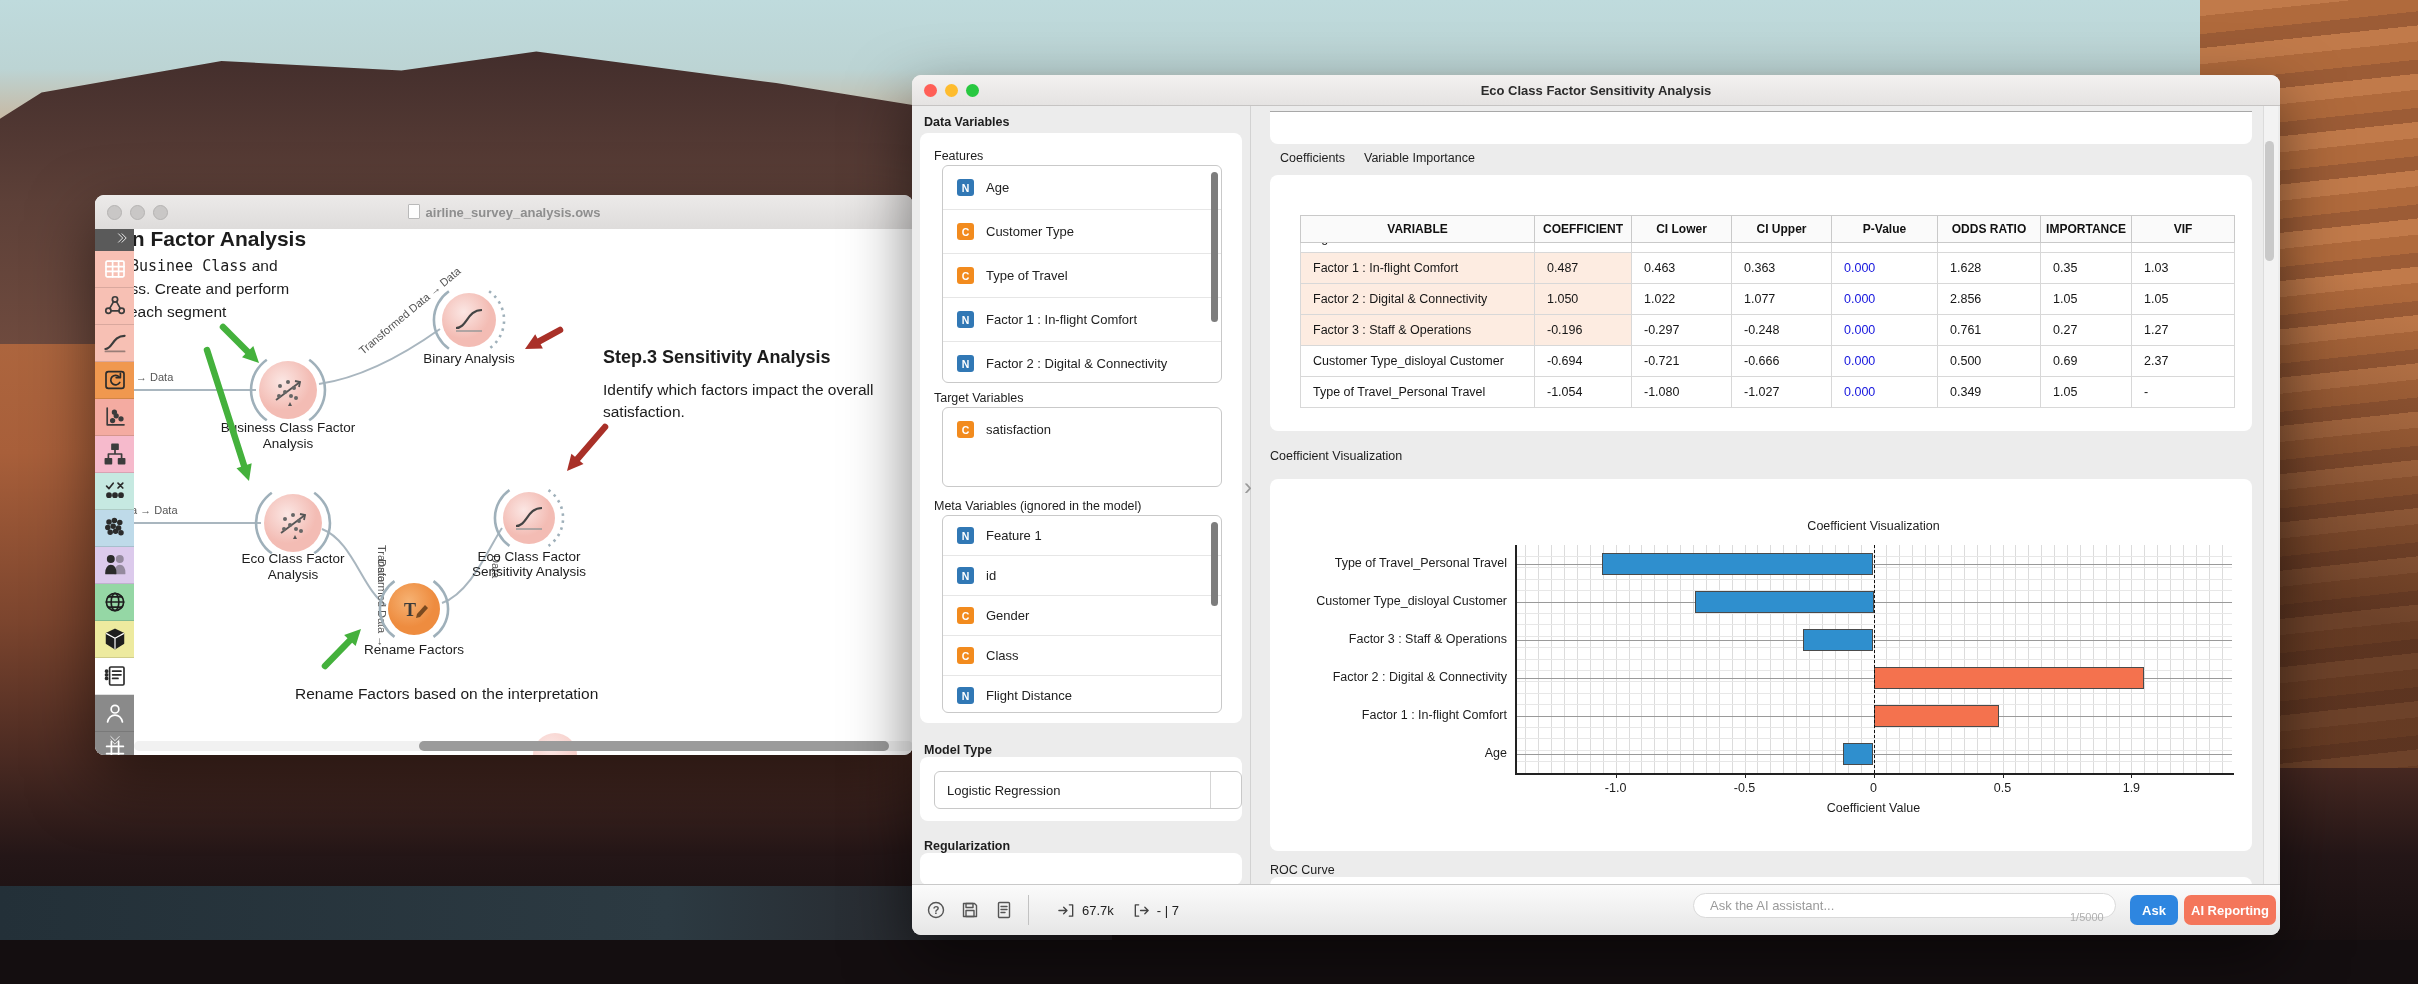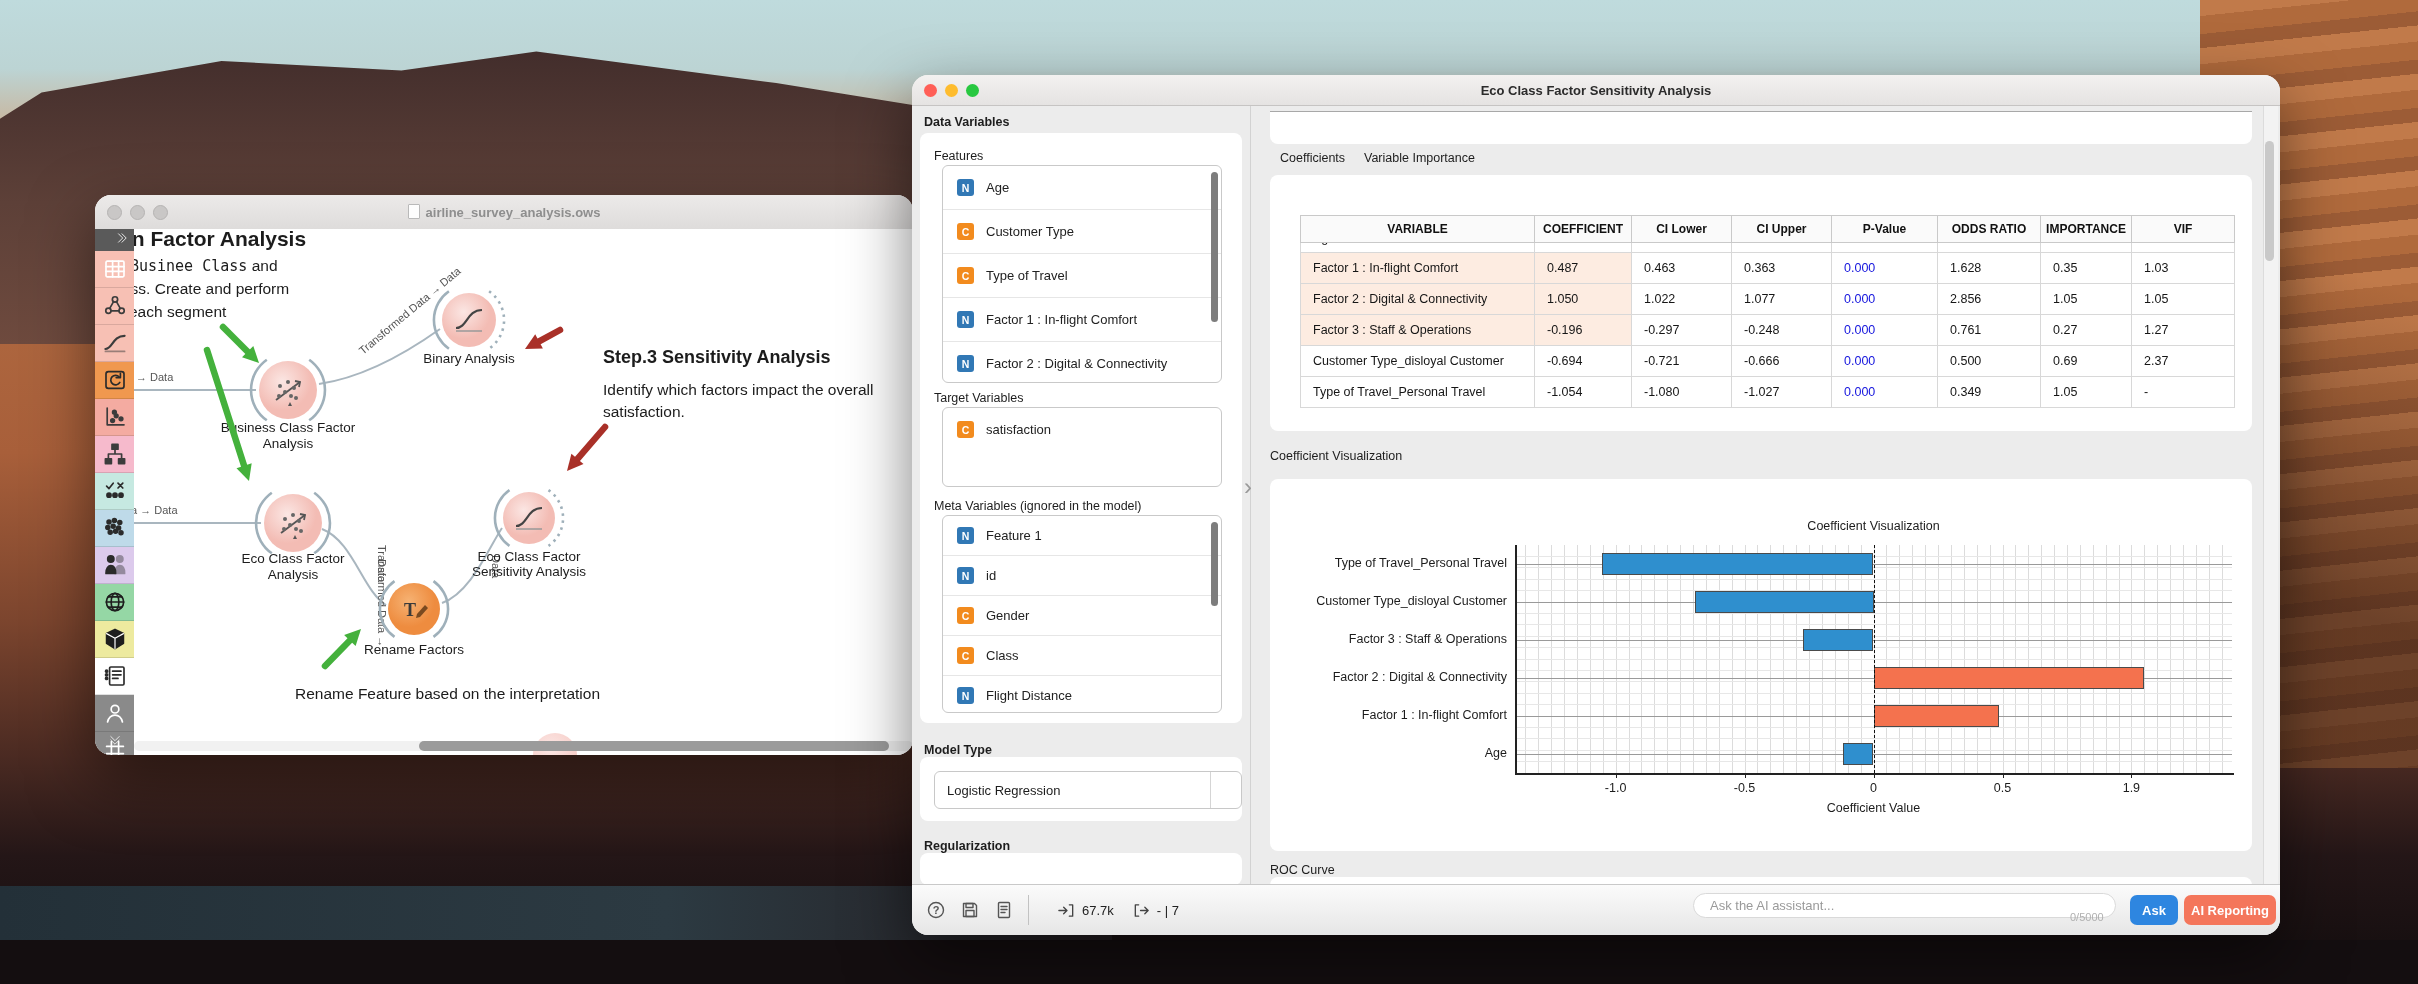--- a/index.html
+++ b/index.html
@@ -13,21 +13,21 @@
     background:linear-gradient(180deg,#3f2b2a,#5d4038 55%,#6e4a3e);
     clip-path:polygon(0 38%,6% 20%,18% 10%,30% 13%,39% 7%,55% 17%,72% 30%,100% 56%,100% 100%,0 100%)}
   #wp-right{position:absolute;right:0;top:0;width:9%;height:78%;
     background:repeating-linear-gradient(174deg,#c17a4a 0 16px,#b06a3c 16px 34px,#9c5c36 34px 48px)}
   #wp-right:after{content:"";position:absolute;inset:0;
     background:linear-gradient(200deg,rgba(0,0,0,0) 35%,rgba(40,20,15,.55) 75%)}
   #wp-teal{position:absolute;left:0;bottom:0;width:46%;height:10%;
     background:linear-gradient(90deg,#233038,#2c3a42 60%,#241d20)}
   #wp-bottom{position:absolute;left:0;bottom:0;width:100%;height:4.5%;background:#140e10}
   
-  .window{position:absolute;border-radius:16px;box-shadow:0 24px 64px rgba(0,0,0,.5);overflow:hidden}
+  .window{position:absolute;border-radius:9px;box-shadow:0 24px 64px rgba(0,0,0,.5);overflow:hidden}
   .tb{position:absolute;left:0;top:0;right:0;display:flex;align-items:center}
   .lights{display:flex;gap:8px;margin-left:12px}
   .light{width:13px;height:13px;border-radius:50%}
   .tb-title{position:absolute;left:0;right:0;text-align:center;font-weight:bold}
   
   #bgw{left:95px;top:195px;width:818px;height:560px;background:#fff}
   #bgw .tb{height:34px;background:linear-gradient(#eceae9,#dedcdb);border-bottom:1px solid #c4c2c1}
   #bgw .light{background:#c9c7c6;border:1px solid #b5b3b2}
   #bgw .tb-title{font-size:13px;color:#8e8e8e}
   .doc-ico{display:inline-block;width:10px;height:13px;background:#fdfdfd;border:1px solid #b9b9b9;
@@ -122,21 +122,21 @@
     </div>
 
     <div id="bg-canvas">
       <div class="cvs-text cvs-h1" style="left:24px;top:-2px">on Factor Analysis</div>
       <div class="cvs-text cvs-p" style="left:22px;top:28px"><span>o </span><span class="mono">Businee Class</span><span> and</span></div>
       <div class="cvs-text cvs-p" style="left:27px;top:51px">ass. Create and perform</div>
       <div class="cvs-text cvs-p" style="left:34px;top:74px">each segment</div>
       <div class="cvs-text cvs-h2" style="left:508px;top:118px">Step.3 Sensitivity Analysis</div>
       <div class="cvs-text cvs-p" style="left:508px;top:152px">Identify which factors impact the overall</div>
       <div class="cvs-text cvs-p" style="left:508px;top:174px">satisfaction.</div>
-      <div class="cvs-text cvs-p" style="left:200px;top:456px">Rename Feature based on the interpretation</div>
+      <div class="cvs-text cvs-p" style="left:200px;top:456px">Rename Factors based on the interpretation</div>
       <svg id="flow" width="818" height="526" style="position:absolute;left:0;top:0">
           <defs>
             <radialGradient id="gpink" cx="40%" cy="35%">
               <stop offset="0%" stop-color="#fbe6e3"></stop>
               <stop offset="100%" stop-color="#f3bcb4"></stop>
             </radialGradient>
             <radialGradient id="gorange" cx="40%" cy="35%">
               <stop offset="0%" stop-color="#f6b273"></stop>
               <stop offset="100%" stop-color="#ee8c3f"></stop>
             </radialGradient>
@@ -694,18 +694,18 @@
         </span>
       <span class="sb-count">67.7k</span>
       <span class="sb-ico" id="sb-out" style="margin-left:18px">
           <svg viewBox="0 0 20 20" width="19" height="19" style="stroke:#444;fill:#444;stroke-width:1.4;stroke-linecap:round;stroke-linejoin:round">
             <path d="M7 4H3.5v12H7" fill="none"></path>
             <path d="M9 10h8M13.5 6.5L17 10l-3.5 3.5" fill="none"></path>
           </svg>
         </span>
       <span class="sb-count">- | 7</span>
       <input id="ai-input" type="text" placeholder="Ask the AI assistant..." style="">
-      <span id="ai-counter">0/5000</span>
+      <span id="ai-counter">1/5000</span>
       <button class="ai-btn" id="ask-btn" style="background:#2e86e0">Ask</button>
       <button class="ai-btn" id="rep-btn" style="background:#f4765b">AI Reporting</button>
     </div>
   </div>
 </div>
 
 </body></html>

